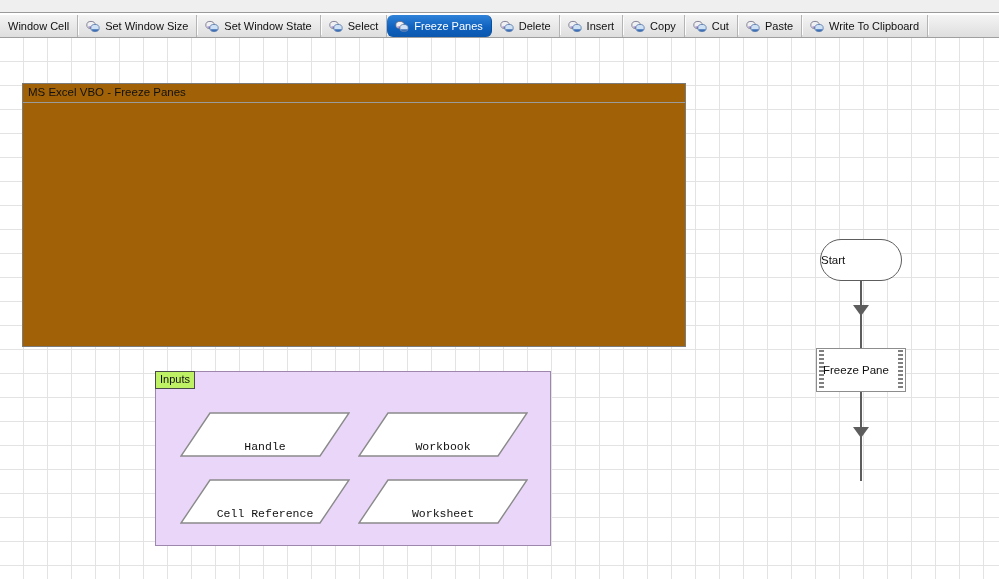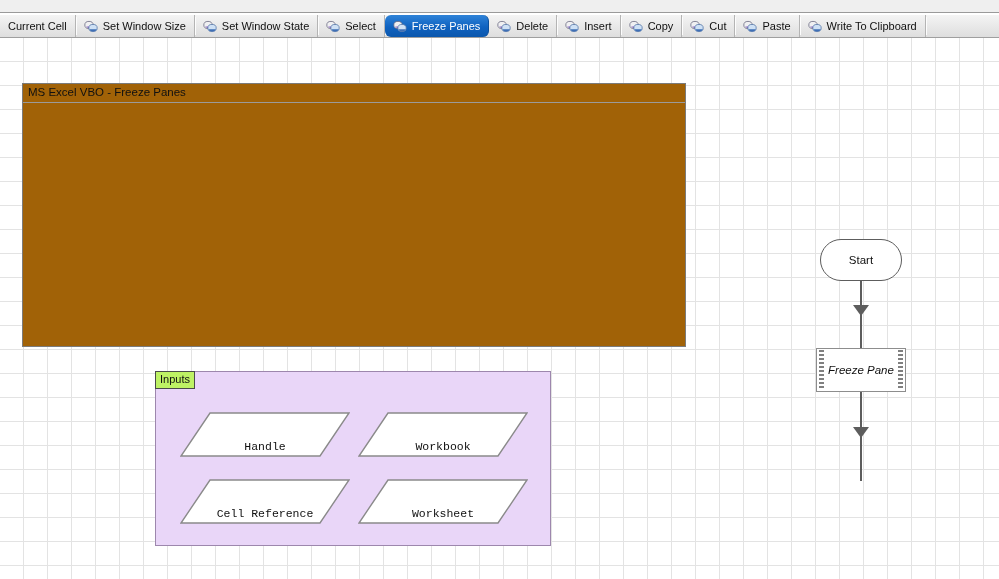--- a/index.html
+++ b/index.html
@@ -166,40 +166,40 @@
     pointer-events: none;
     font-family: Liberation Mono, monospace;
   }
 
   
   .flow-node {
     position: absolute;
     background: #ffffff;
     display: flex;
     align-items: center;
-    justify-content: center;
+    justify-content: flex-start;
     font-size: 11.5px;
     color: #101010;
     box-sizing: border-box;
   }
   .node-terminal {
     width: 82px; height: 42px;
     border: 1px solid #5d5d5d;
     border-radius: 21px;
   }
   .node-action {
     width: 90px; height: 44px;
     border: 1px solid #8d8d8d;
     background: #ffffff;
     padding: 0 6px;
   }
   
   .node-action-wrap {
     position: absolute;
-    width: 90px; height: 44px; font-style: italic;
+    width: 90px; height: 44px;
   }
   .ants {
     position: absolute;
     top: 2px;
     width: 5px;
     height: 40px;
     background-image: repeating-linear-gradient(
       to bottom, #808080 0 2px, transparent 2px 4px);
   }
   .ants.left  { left: 3px; }
@@ -221,21 +221,21 @@
 </head>
 <body>
 
 <div id="app">
 
   <div class="top-strip"></div>
 
   <div class="tabbar">
 
     <div class="tab">
-      <span class="tab-label">Current Cell</span>
+      <span class="tab-label">Window Cell</span>
     </div>
 
     <div class="tab">
       <span>
         <svg class="tool-icon" viewBox="0 0 14 13">
           <ellipse cx="5" cy="5" rx="4.2" ry="3.6" fill="#f0f0f2" stroke="#6b6b83" stroke-width="0.8"></ellipse>
           <path d="M2 6.4 A4.2 3.6 0 0 0 9.2 6.4 Z" fill="#8f6fc4"></path>
           <ellipse cx="9" cy="8" rx="4.2" ry="3.6" fill="#cfe1f5" stroke="#5677a8" stroke-width="0.8"></ellipse>
           <path d="M5.2 9.2 A4.2 3.6 0 0 0 13 9.2 Z" fill="#3f6fb5"></path>
         </svg>

